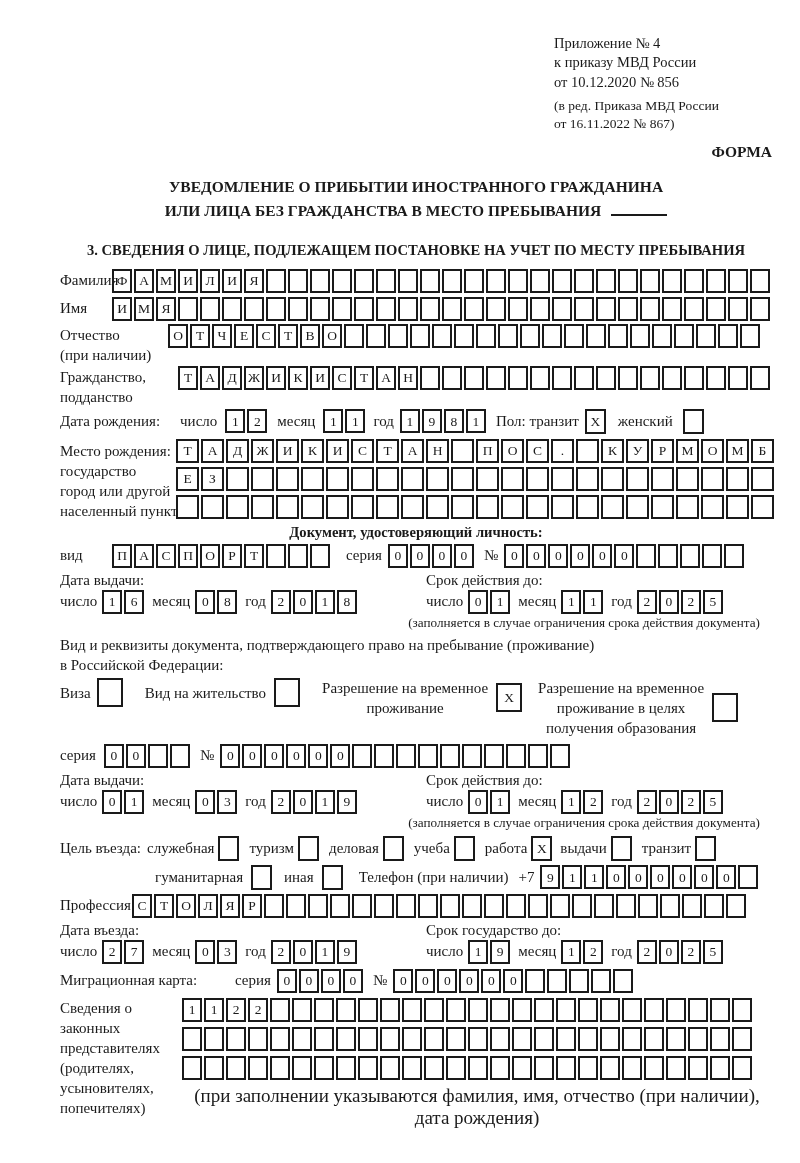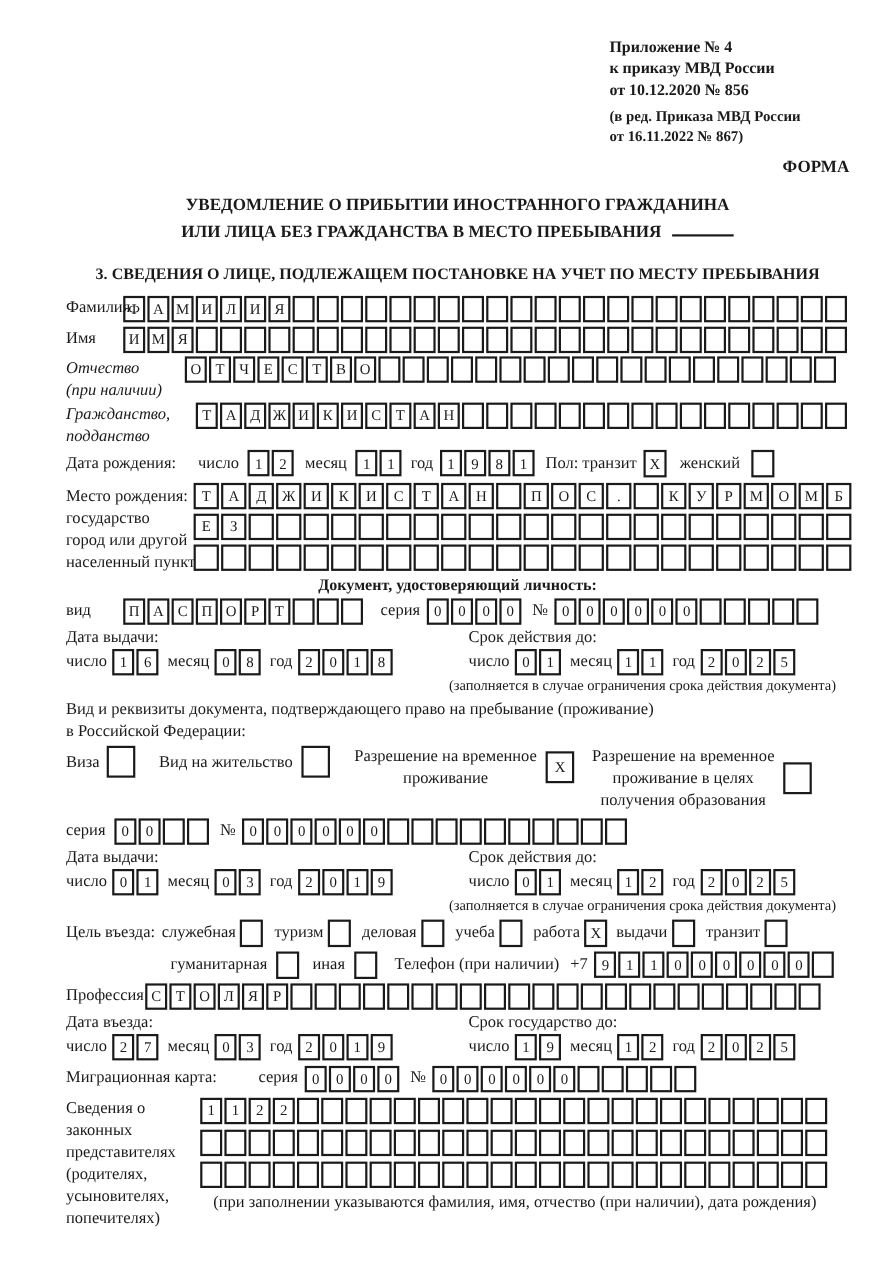--- a/index.html
+++ b/index.html
@@ -2,39 +2,39 @@
 <html><head>
 <meta charset="utf-8">
 <style>
   html,body{margin:0;padding:0;background:#888;}
   .page{
     position:relative;width:800px;height:1163px;margin:0 auto;background:#ffffff;
     color:#1a1a1a;font-family:"Liberation Serif","DejaVu Serif",serif;font-size:15px;
     padding:34px 28px 0 60px;box-sizing:border-box;overflow:hidden;
   }
   
-  .appendix{margin-left:auto;width:218px;line-height:1.34;font-size:14.5px;font-weight:bold;}
+  .appendix{margin-left:auto;width:218px;line-height:1.34;font-size:14.5px;}
   .appendix .rev{font-size:13.5px;margin-top:5px;}
   .forma{text-align:right;font-weight:bold;margin-top:10px;font-size:15.5px;}
   .title{text-align:center;font-weight:bold;font-size:15.5px;margin-top:14px;line-height:1.5;}
   .blank-line{display:inline-block;width:56px;border-bottom:2px solid #1a1a1a;margin-left:10px;}
   .section{font-weight:bold;font-size:14.6px;margin-top:20px;text-align:center;white-space:nowrap;}
   
   .cr{display:inline-flex;flex:none;}
   .cell{flex:none;display:inline-flex;align-items:center;justify-content:center;box-sizing:border-box;
     width:20px;height:24px;border:2px solid #1a1a1a;margin-right:2px;font-size:13.5px;line-height:1;}
   .wide .cell{width:23px;}
   .box .cell{width:26px;height:29px;}
   .mbox .cell{width:21px;height:25px;}
   
   .row{display:flex;align-items:flex-start;}
   .irow{display:flex;align-items:center;}
   .lbl{flex:none;padding-top:3px;}
   .w52{width:52px;} .w108{width:108px;} .w118{width:118px;} .w72{width:72px;} .w175{width:175px;}
-  .two-line{line-height:20px;padding-top:1px;font-style:italic;}
+  .two-line{line-height:20px;padding-top:1px;}
   .mt1{margin-top:1px;} .mt2{margin-top:2px;} .mt3{margin-top:3px;} .mt4{margin-top:4px;}
   .mt5{margin-top:5px;} .mt6{margin-top:6px;} .mt10{margin-top:10px;}
   .gap6{margin-left:6px;} .gap8{margin-left:8px;} .gap10{margin-left:10px;} .gap14{margin-left:14px;} .gap20{margin-left:20px;}
   .colcells{display:flex;flex-direction:column;gap:4px;}
   .lblcol{line-height:20px;flex:none;}
   .center-head{text-align:center;font-weight:bold;font-size:14.6px;margin-top:3px;}
   
   .dates{display:flex;margin-top:4px;}
   .dg{width:330px;flex:none;}
   .dg2{width:346px;margin-left:36px;}
@@ -44,21 +44,21 @@
   .dg-row .t:first-child{margin-left:0;}
   .note{font-size:13.2px;text-align:right;padding-right:12px;margin-top:1px;}
   
   .rvp{display:flex;align-items:flex-start;margin-top:3px;}
   .rvp-item{display:flex;align-items:center;}
   .ctr{text-align:center;line-height:20px;}
   .pt2{padding-top:2px;}
   
   .p-item{display:flex;align-items:center;}
   .p-item .lab{margin-right:4px;}
-  .footnote{font-size:15px;margin-top:5px;text-align:center;}
+  .footnote{font-size:19px;margin-top:5px;text-align:center;}
 </style>
 </head>
 <body>
 
 <div class="page">
 
   <div class="appendix">
     <div>Приложение № 4</div>
     <div>к приказу МВД России</div>
     <div>от 10.12.2020 № 856</div>

